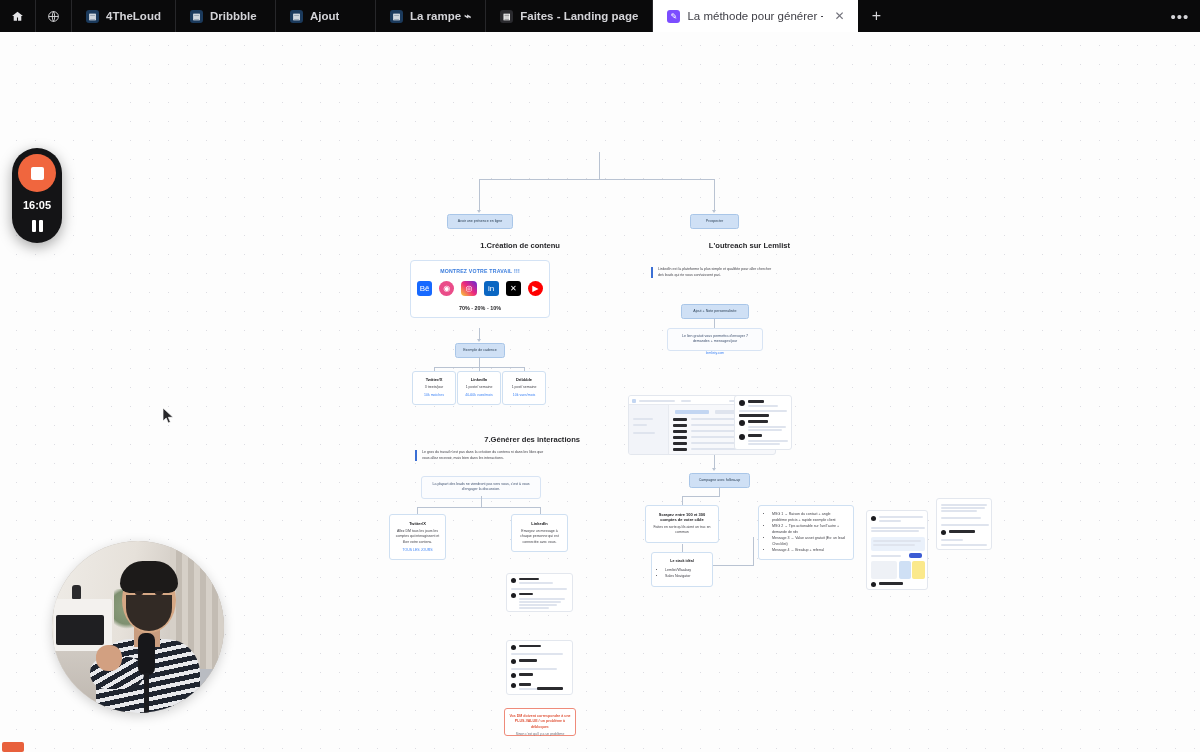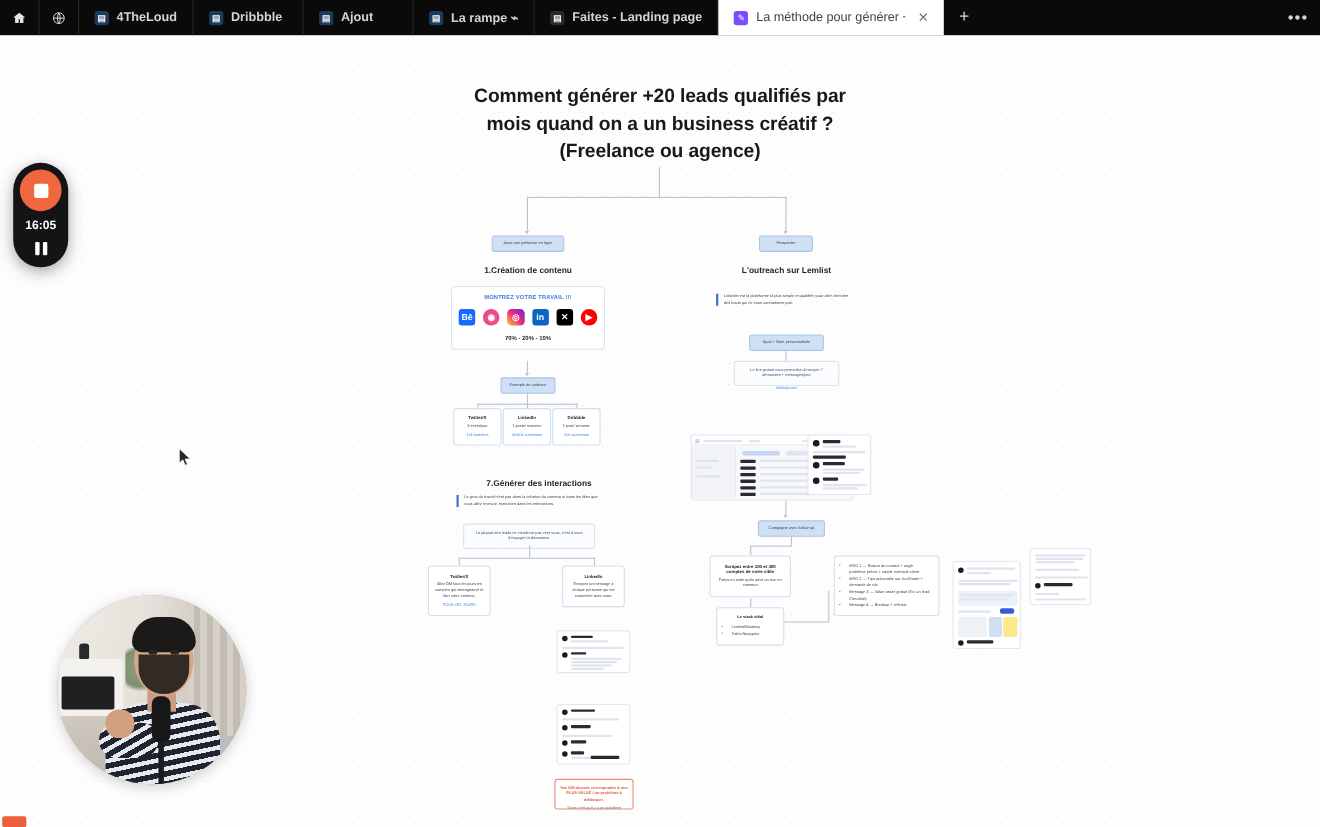--- a/index.html
+++ b/index.html
@@ -72,21 +72,21 @@
 
   
   .node { position: absolute; }
   .blue-pill {
     background: #cfe0f5; border: 1px solid #a9c6e8; border-radius: 2.5px;
     color: #2a3f55; font-size: 3.6px; text-align: center;
     padding: 4px 6px; line-height: 1.35; font-weight: 500;
   }
   .sec-head {
     position: absolute; color: #27272a; font-size: 7.6px; font-weight: 600;
-    text-align: center; white-space: nowrap;
+    text-align: right; white-space: nowrap;
   }
   .card {
     position: absolute; background: #ffffff;
     border: 1px solid #cfe0f2; border-radius: 3px;
     padding: 5px 4px; text-align: center;
   }
   .card .t { font-size: 4px; font-weight: 700; color: #18181b; margin-bottom: 3px; }
   .card .d { font-size: 3.5px; color: #3f3f46; line-height: 1.5; }
   .card .a { font-size: 3.5px; color: #3b82f6; margin-top: 3px; line-height: 1.5; }
   .quote {
@@ -123,21 +123,21 @@
 
   
   .social-card {
     position: absolute; background: #ffffff; border: 1px solid #d4e3f5;
     border-radius: 4px; padding: 7px 6px 6px;
   }
   .social-title { font-size: 5.2px; font-weight: 700; color: #3b7ddd; text-align: center; letter-spacing: .2px; }
   .social-row { display: flex; gap: 7px; justify-content: center; margin: 7px 0 6px; }
   .sicon { width: 18px; height: 15px; border-radius: 3px; display: flex;
            align-items: center; justify-content: center; font-size: 8px;
-           font-weight: 700; color: #fff; }
+           font-weight: 400; color: #fff; }
   .si-be { background: #1769ff; }
   .si-dr { background: #ea4c89; border-radius: 50%; }
   .si-ig { background: linear-gradient(45deg,#f9ce34,#ee2a7b,#6228d7); border-radius: 4px; }
   .si-li { background: #0a66c2; }
   .si-x  { background: #000000; }
   .si-yt { background: #ff0000; border-radius: 50%; }
   .social-ratio { text-align: center; font-size: 5.4px; color: #27272a; font-weight: 600; margin-top: 9px; }
 
   
   .shot { position: absolute; background: #fff; border: 1px solid #e3e7ee;
@@ -252,25 +252,20 @@
     <span class="tab-close">✕</span>
   </div>
 
   <div class="tb-plus">+</div>
   <div class="tb-spacer"></div>
   <div class="tb-dots">•••</div>
 </div>
 
 <div id="canvas">
 
-  <div id="doc-title">
-    <span>Comment générer +20 leads qualifiés par</span>
-    <span>mois quand on a un business créatif ?</span>
-    <span>(Freelance ou agence)</span>
-  </div>
 
   <div class="conn v" style="left:599px; top:120px; height:27px;"></div>
   <div class="conn h" style="left:479px; top:147px; width:236px;"></div>
   <div class="conn v" style="left:479px; top:147px; height:32px;"></div>
   <div class="conn v" style="left:714px; top:147px; height:32px;"></div>
   <div class="arrow-d" style="left:477px; top:178px;"></div>
   <div class="arrow-d" style="left:712px; top:178px;"></div>
 
   <div class="node blue-pill" style="left:447px; top:182px; width:66px;">Avoir une présence en ligne</div>
   <div class="node blue-pill" style="left:690px; top:182px; width:49px;">Prospecter</div>

